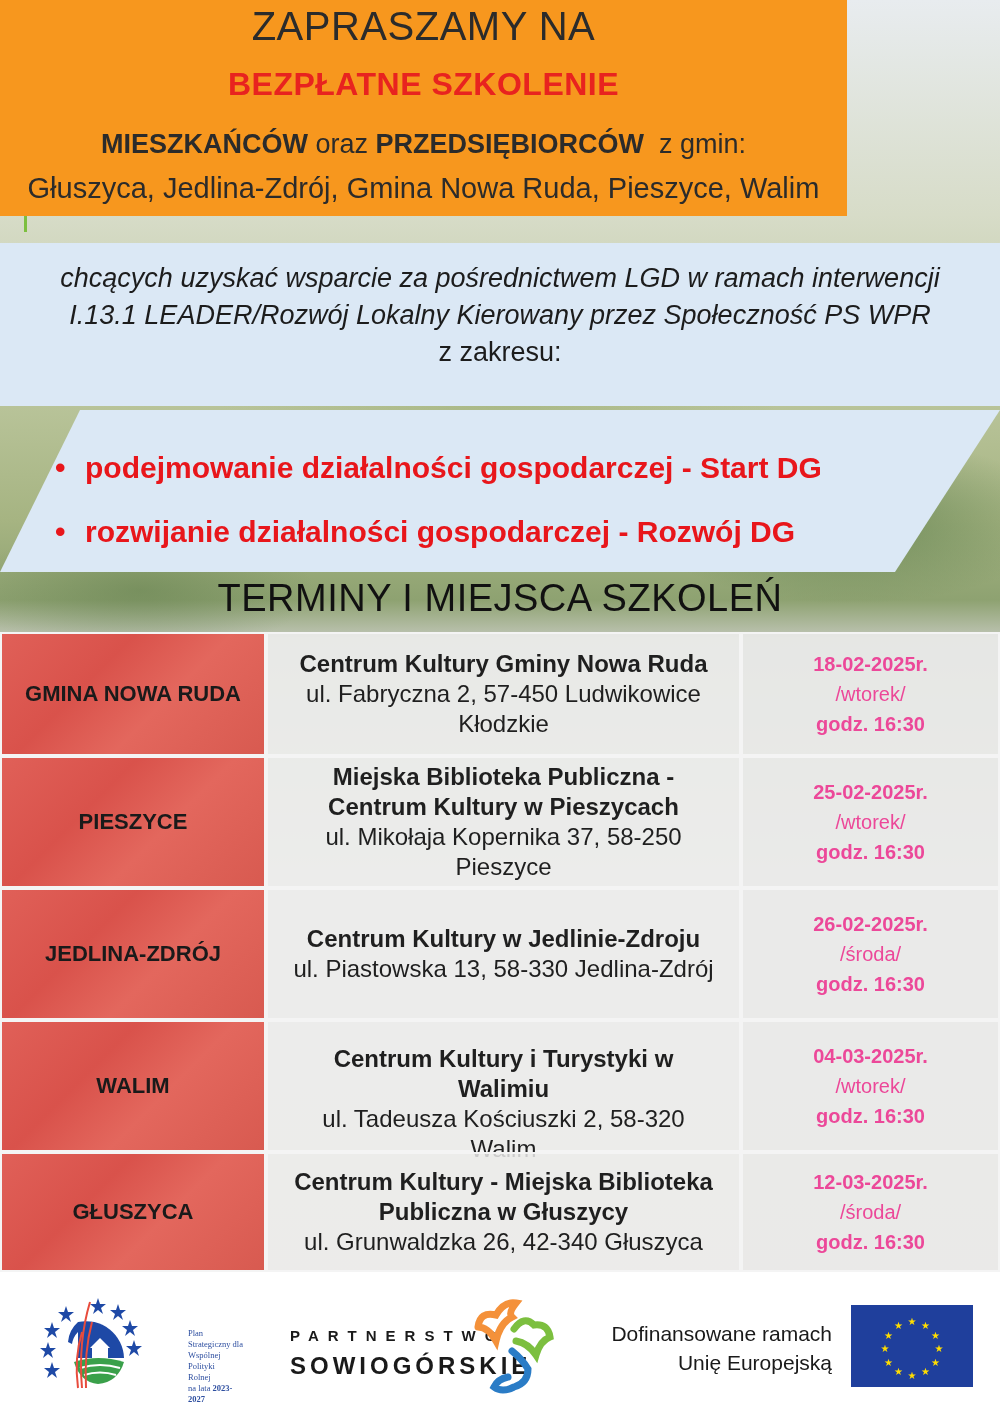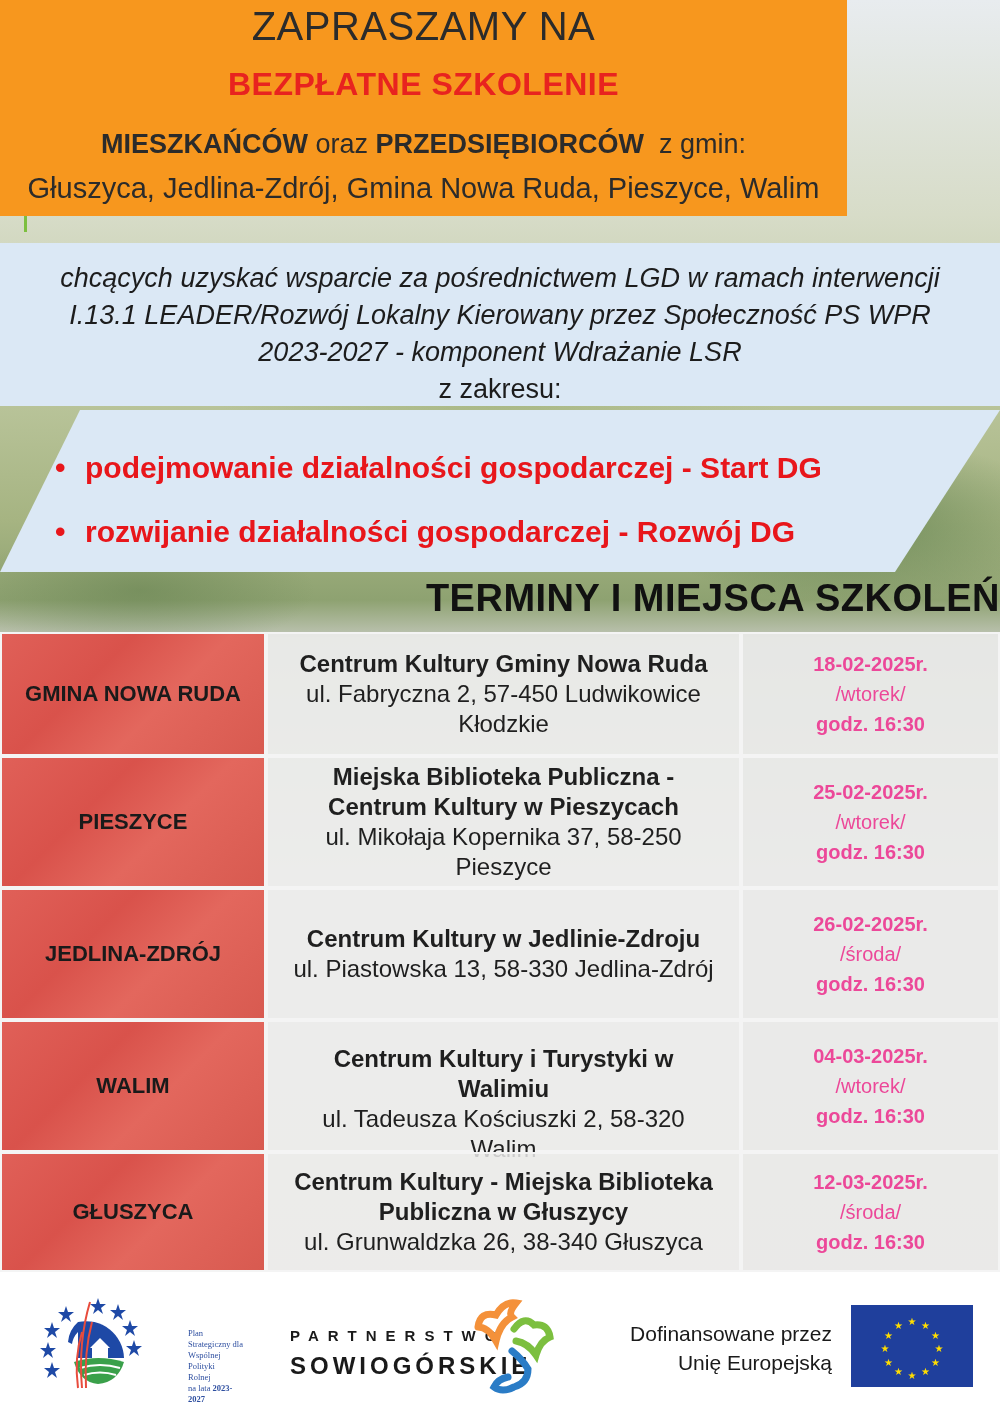--- a/index.html
+++ b/index.html
@@ -62,21 +62,21 @@
     clip-path: polygon(80px 0, 1000px 0, 895px 162px, 0 162px);
   }
   .bullets {
     position: absolute; left: 55px; top: 436px;
     color: #e8161b; font-weight: bold; font-size: 30px;
   }
   .bullets .row { height: 64px; display: flex; align-items: center; }
   .bullets .dot { width: 30px; font-size: 30px; }
   .section-title {
     position: absolute; left: 0; right: 0; top: 577px;
-    text-align: right; font-size: 38px; font-weight: bold; color: #111;
+    text-align: center; font-size: 38px; font-weight: normal; color: #111;
     letter-spacing: 0.5px;
   }
   .table {
     position: absolute; left: 0; top: 632px; width: 1000px; height: 640px;
     display: grid;
     grid-template-columns: 266px 475px 259px;
     grid-template-rows: 124px 132px 132px 132px 120px;
     gap: 0;
   }
   .cell {
@@ -134,21 +134,20 @@
   <div class="t3">
     <b>MIESZKAŃCÓW</b><span style="white-space:pre"> oraz </span><b>PRZEDSIĘBIORCÓW</b><span style="white-space:pre">  z gmin:</span>
   </div>
   <div class="t4">Głuszyca, Jedlina-Zdrój, Gmina Nowa Ruda, Pieszyce, Walim</div>
 </div>
 <div class="branch-line"></div>
 
 <div class="blue-band">
   <div>chcących uzyskać wsparcie za pośrednictwem LGD w ramach interwencji</div>
   <div>I.13.1 LEADER/Rozwój Lokalny Kierowany przez Społeczność PS WPR</div>
-  <div>2023-2027 - komponent Wdrażanie LSR</div>
   <div class="plain">z zakresu:</div>
 </div>
 
 <div class="para"></div>
 <div class="bullets">
   <div class="row">
     <span class="dot">•</span>
     <span>podejmowanie działalności gospodarczej - Start DG</span>
   </div>
   <div class="row">
@@ -201,21 +200,21 @@
   </div>
   <div class="cell date">
     <div class="d">04-03-2025r.</div>
     <div>/wtorek/</div>
     <div class="h">godz. 16:30</div>
   </div>
 
   <div class="cell city">GŁUSZYCA</div>
   <div class="cell place">
     <div class="name">Centrum Kultury - Miejska Biblioteka Publiczna w Głuszycy</div>
-    <div>ul. Grunwaldzka 26, 38-340 Głuszyca</div>
+    <div>ul. Grunwaldzka 26, 42-340 Głuszyca</div>
   </div>
   <div class="cell date">
     <div class="d">12-03-2025r.</div>
     <div>/środa/</div>
     <div class="h">godz. 16:30</div>
   </div>
 </div>
 
 <div class="footer">
   <div class="pswpr">
@@ -257,21 +256,21 @@
     <div class="pt1">PARTNERSTWO</div>
     <div class="pt2">SOWIOGÓRSKIE</div>
     <svg style="position:absolute;left:178px;top:0;" width="90" height="100" viewBox="0 0 90 100">
       <path d="M10,30 Q12,14 28,18 Q36,4 48,6 Q40,16 44,20 Q32,26 28,44 Q20,30 10,30" fill="none" stroke="#f4913a" stroke-width="7" stroke-linecap="round"></path>
       <path d="M46,32 Q56,18 66,28 Q80,26 82,40 Q72,44 68,58 Q60,46 48,44" fill="none" stroke="#7cbf3f" stroke-width="7" stroke-linecap="round"></path>
       <path d="M44,54 Q54,62 60,72 Q60,86 46,90 Q34,96 26,90 Q30,82 40,80" fill="none" stroke="#2a7cc6" stroke-width="7" stroke-linecap="round"></path>
     </svg>
   </div>
 
   <div class="eu-text">
-    <div>Dofinansowane przez</div>
+    <div>Dofinansowane ramach</div>
     <div>Unię Europejską</div>
   </div>
   <div class="eu-flag">
     <svg width="122" height="82" viewBox="0 0 122 82">
       <g fill="#ffdd00" font-size="10" text-anchor="middle" font-family="DejaVu Sans, sans-serif">
         <text x="61" y="20">★</text>
         <text x="74.5" y="23.6">★</text>
         <text x="84.4" y="33.5">★</text>
         <text x="88" y="47">★</text>
         <text x="84.4" y="60.5">★</text>

